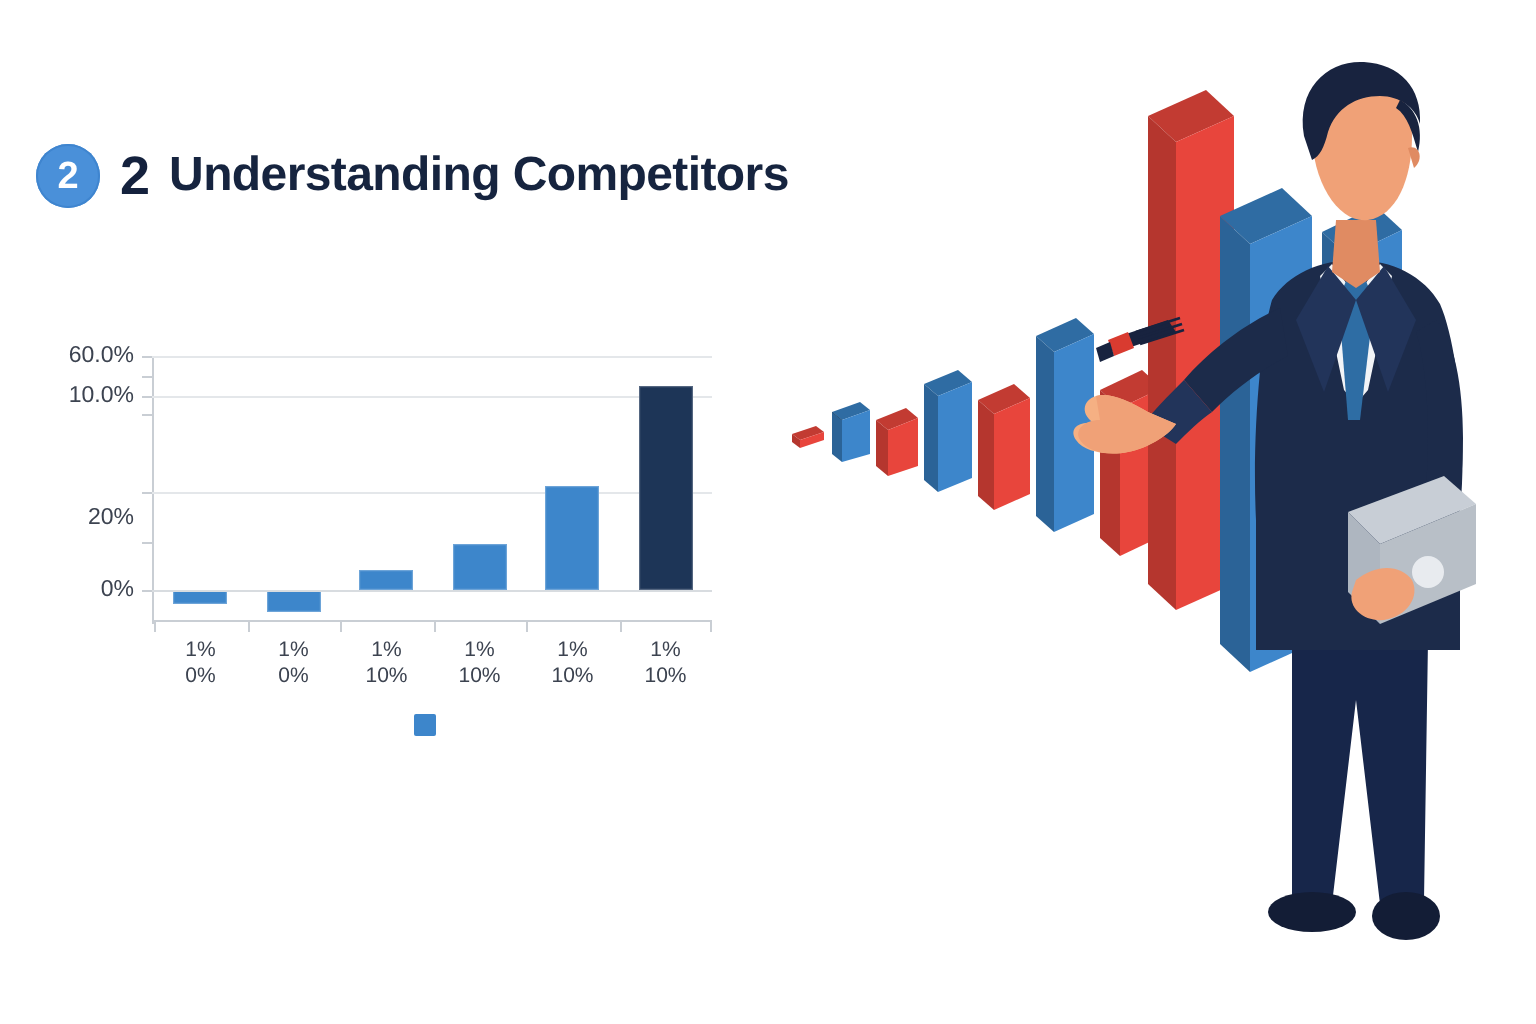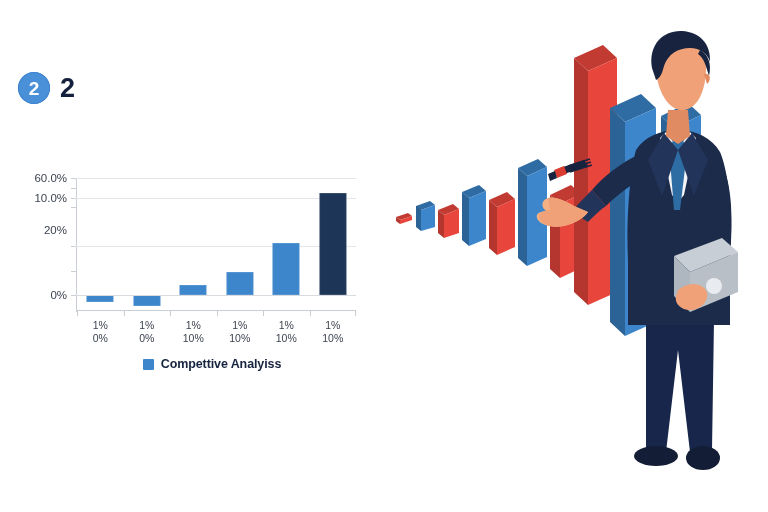--- a/index.html
+++ b/index.html
@@ -69,34 +69,35 @@
   .illus svg{display:block;width:100%;height:100%;}
 </style>
 </head>
 <body>
 
 <div class="slide">
 
   <div class="header">
     <div class="badge">2</div>
     <div class="num">2</div>
+    <div class="title">Understanding Competitors</div>
   </div>
 
   <div class="chart-wrap">
     <div class="plot" id="plot">
       <div class="yaxis"></div>
     <div class="gridline" style="top: 0px;"></div>
         <div class="tick" style="top: 0px;"></div>
         <div class="ylab" style="top: 0px;">60.0%</div>
         <div class="gridline" style="top: 19.5556px;"></div>
         <div class="tick" style="top: 19.5556px;"></div>
         <div class="ylab" style="top: 19.5556px; margin-left: 24px;">10.0%</div>
         <div class="gridline" style="top: 68.4444px;"></div>
         <div class="tick" style="top: 68.4444px;"></div>
-        <div class="ylab" style="top: 52px;">20%</div>
+        <div class="ylab" style="top: 81px;">20%</div>
         <div class="gridline" style="top: 117.333px;"></div>
         <div class="tick" style="top: 117.333px;"></div>
         <div class="ylab" style="top: 117.333px;">0%</div>
         <div class="tick" style="top: 9.77778px;"></div>
         <div class="tick" style="top: 29.3333px;"></div>
         <div class="tick" style="top: 92.8889px;"></div>
         <div class="bars">
           <div class="slot">
             <div class="bar" style="top: 117.333px; height: 6.84444px; background: rgb(61, 134, 203);"></div>
           </div>
@@ -148,21 +149,20 @@
             <div>10%</div>
           </div>
           <div class="xlab">
             <div>1%</div>
             <div>10%</div>
           </div>
         </div>
       </div>
     <div class="legend">
       <div class="legend-swatch" style="background: rgb(61, 134, 203);"></div>
-      <div class="legend-text">Compettive Analyiss</div>
     </div>
   </div>
 
   <div class="illus">
     <svg viewBox="0 0 390 480" xmlns="http://www.w3.org/2000/svg">
 
       <g>
 
         <polygon points="18,197 30,193 34,196 22,200" fill="#c23b32"></polygon>
         <polygon points="18,197 22,200 22,204 18,201" fill="#b5362e"></polygon>

